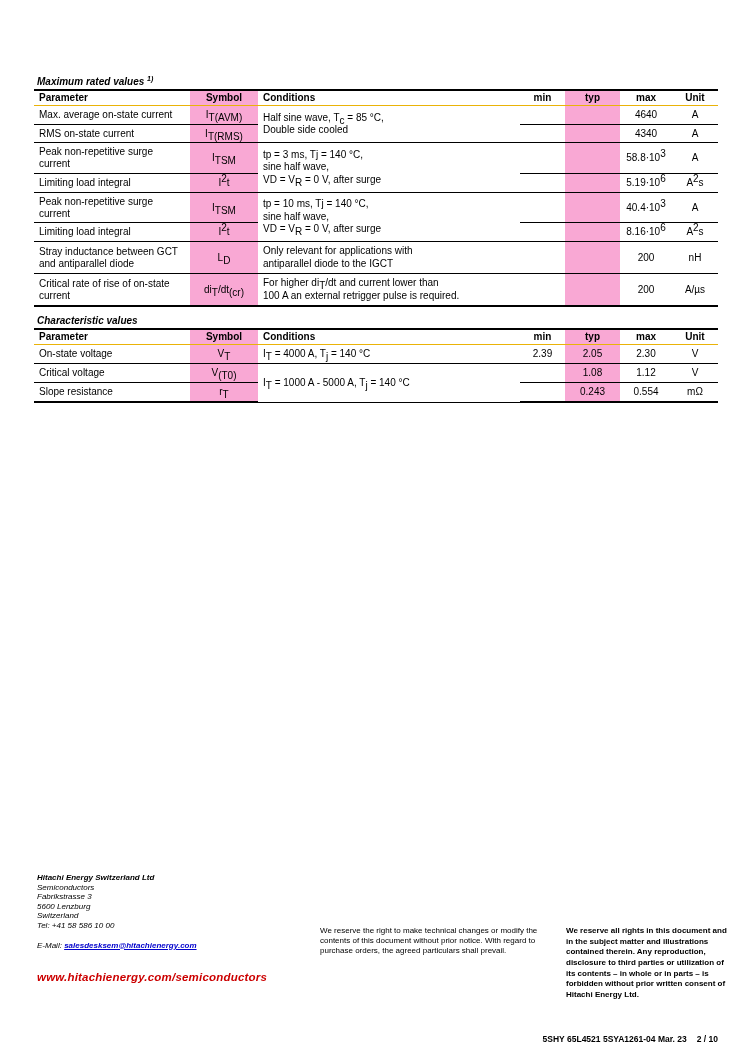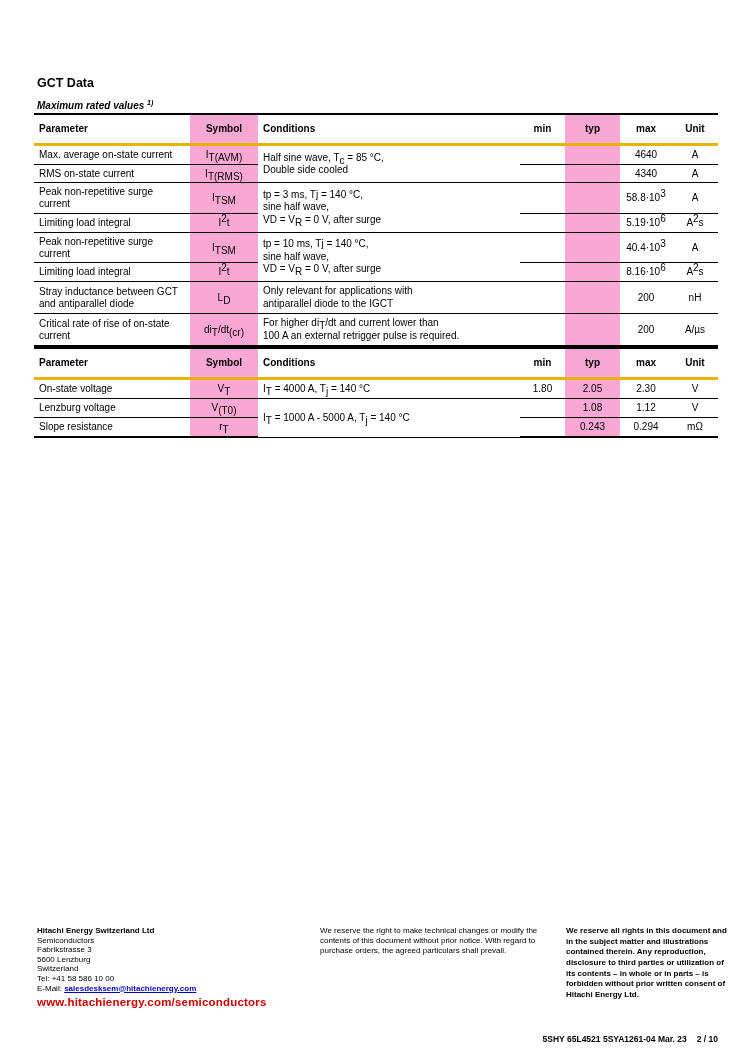--- a/index.html
+++ b/index.html
@@ -16,55 +16,54 @@
   .h2{font-size:14px;margin:0 0 7px 3px;}
   .h2 b{font-weight:bold;}
   .tbl-caption{font-size:10px;font-weight:bold;font-style:italic;margin:0 0 2px 3px;}
   .tbl-caption sup{font-size:7px;}
   table.data{
     border-collapse:collapse;table-layout:fixed;width:684px;
     font-size:10px;line-height:1.18;
   }
   table.data th,table.data td{padding:3px 5px;vertical-align:middle;}
   table.data thead th{
-    border-top:2px solid #000;border-bottom:3px solid #eab308;
-    font-weight:bold;text-align:center;padding:8px 5px;
+    border-top:2px solid #000;border-bottom:1px solid #eab308;
+    font-weight:bold;text-align:center;padding:1px 5px;
   }
   table.data thead th.l{text-align:left;}
   table.data td{border-bottom:1px solid #000;}
   .shade{background:#f9a8d4;}
   .c{text-align:center;}
   td.param{padding-top:5px;padding-bottom:5px;}
   td.cond{line-height:1.25;}
   tr.end td{border-bottom:2px solid #000;}
   sub,sup{font-size:10px;line-height:0;}
   
   .f-col{position:absolute;font-size:8px;line-height:1.2;}
-  .f-left{left:37px;top:926px;width:275px;}
+  .f-left{left:37px;top:873px;width:275px;font-style:italic;}
   .f-mid{left:320px;top:926px;width:232px;line-height:1.22;}
   .f-right{left:566px;top:926px;width:168px;line-height:1.33;}
   .f-left .co-name{font-weight:bold;}
   .f-mid p{margin:0 0 4px 0;}
   .f-right p{margin:0;font-weight:bold;}
-  .email-row{margin-top:0;}
+  .email-row{margin-top:10px;}
   .email-link{color:#0000cc;text-decoration:underline;font-weight:bold;cursor:pointer;}
-  .website{color:#cc0000;font-weight:bold;font-size:11.5px;margin-top:3px;letter-spacing:0.2px;cursor:pointer;text-decoration:none;display:inline-block;}
+  .website{color:#cc0000;font-weight:bold;font-size:11.5px;margin-top:21px;letter-spacing:0.2px;cursor:pointer;text-decoration:none;display:inline-block;}
   .docline{
     position:absolute;right:32px;top:1034px;
     font-size:8.5px;font-weight:bold;text-align:right;
   }
   .docline .pg{margin-left:10px;}
 </style>
 </head>
 <body>
 
 <div class="page">
   <div class="content">
 
-    <div class="h1">GCT Data</div>
 
     <div class="tbl-caption"><span>Maximum rated values</span> <sup>1)</sup></div>
 
     <table class="data">
       <colgroup>
         <col style="width:156px">
           <col style="width:68px">
           <col style="width:262px">
         <col style="width:45px">
           <col style="width:55px">
@@ -153,20 +152,21 @@
           <td class="shade c">di<sub>T</sub>/dt<sub>(cr)</sub></td>
           <td class="cond">For higher di<sub>T</sub>/dt and current lower than<br>100 A an external retrigger pulse is required.</td>
           <td class="c"></td>
           <td class="shade c"></td>
           <td class="c">200</td>
           <td class="c">A/µs</td>
         </tr>
       </tbody>
     </table>
 
+    <div class="tbl-caption" style="margin-top:8px;">Characteristic values</div>
 
     <table class="data">
       <colgroup>
         <col style="width:156px">
           <col style="width:68px">
           <col style="width:262px">
         <col style="width:45px">
           <col style="width:55px">
           <col style="width:52px">
           <col style="width:46px">
@@ -180,40 +180,40 @@
           <th class="shade">typ</th>
           <th>max</th>
           <th>Unit</th>
         </tr>
       </thead>
       <tbody>
         <tr>
           <td class="param">On-state voltage</td>
           <td class="shade c">V<sub>T</sub></td>
           <td class="cond">I<sub>T</sub> = 4000 A, T<sub>j</sub> = 140 °C</td>
-          <td class="c">1.80</td>
+          <td class="c">2.39</td>
           <td class="shade c">2.05</td>
           <td class="c">2.30</td>
           <td class="c">V</td>
         </tr>
         <tr>
-          <td class="param">Lenzburg voltage</td>
+          <td class="param">Critical voltage</td>
           <td class="shade c">V<sub>(T0)</sub></td>
           <td class="cond" rowspan="2">I<sub>T</sub> = 1000 A - 5000 A, T<sub>j</sub> = 140 °C</td>
           <td class="c"></td>
           <td class="shade c">1.08</td>
           <td class="c">1.12</td>
           <td class="c">V</td>
         </tr>
         <tr class="end">
           <td class="param">Slope resistance</td>
           <td class="shade c">r<sub>T</sub></td>
           <td class="c"></td>
           <td class="shade c">0.243</td>
-          <td class="c">0.294</td>
+          <td class="c">0.554</td>
           <td class="c">mΩ</td>
         </tr>
       </tbody>
     </table>
   </div>
 
   <div class="f-col f-left">
     <div class="co-name">Hitachi Energy Switzerland Ltd</div>
     <div>Semiconductors</div>
     <div>Fabrikstrasse 3</div>

